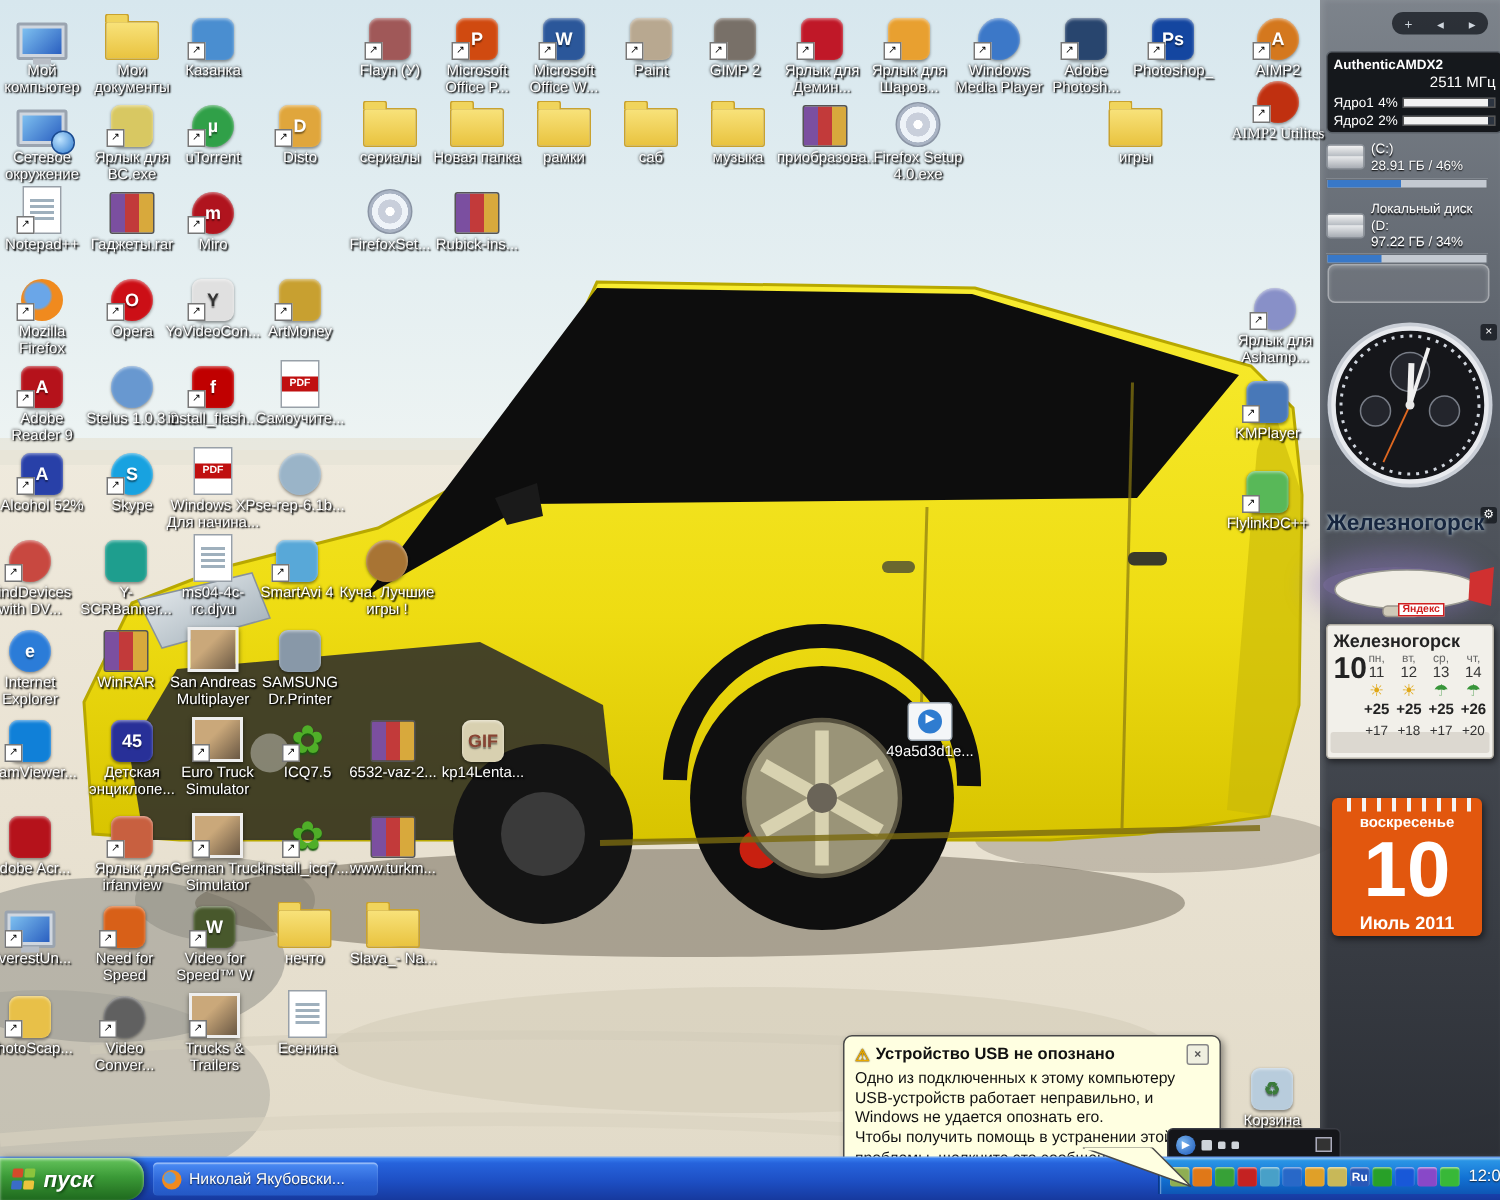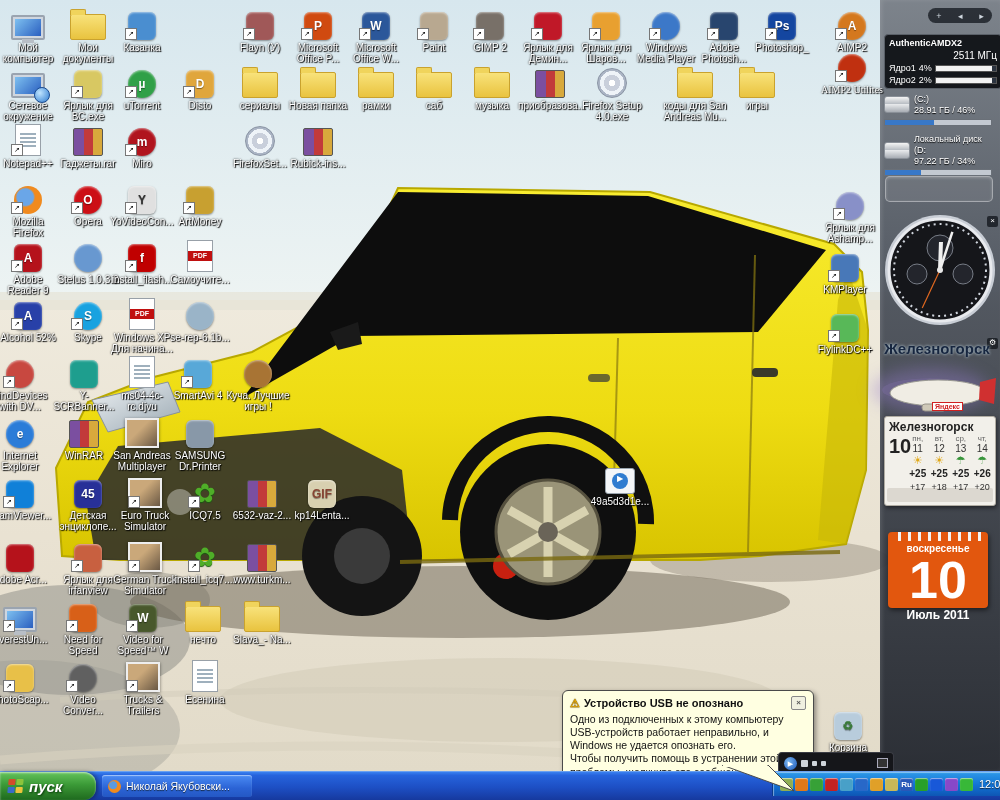--- a/index.html
+++ b/index.html
@@ -84,21 +84,21 @@
   .wtoday{position:absolute;left:4px;top:18px;font-size:20px;font-weight:bold}
   .wgrid{position:absolute;left:22px;top:17px;right:2px;display:flex}
   .wcol{flex:1;text-align:center}
   .wd{display:block;font-size:8px;color:#666}
   .wn{display:block;font-size:10px;color:#333}
   .wi{display:block;font-size:11px;height:14px}
   .wi-sun{color:#e0a818}.wi-rain{color:#38953a}
   .whi{display:block;font-size:10px;font-weight:bold}
   .wlo{display:block;font-size:9px;margin-top:3px;color:#333}
   .wstrip{position:absolute;left:2px;right:2px;bottom:3px;height:14px;background:#dcd8d0;border-radius:2px}
-  .calendar{position:absolute;left:8px;top:532px;width:100px;height:76px;background:#e2570e;
+  .calendar{position:absolute;left:8px;top:532px;width:100px;height:92px;background:#e2570e;
       border-radius:4px;box-shadow:1px 2px 5px rgba(0,0,0,.55);color:#fff;text-align:center}
   .spiral{height:9px;margin:0 6px;background:repeating-linear-gradient(90deg,transparent 0 4px,#f4f4f4 4px 7px,transparent 7px 10px)}
   .cwd{font-size:10px;font-weight:bold;margin-top:2px}
   .cday{font-size:52px;font-weight:bold;line-height:52px}
   .cmy{font-size:12px;font-weight:bold;margin-top:2px}
 
   
   .balloon{position:absolute;left:562px;top:690px;width:236px;background:#ffffe1;border:1px solid #4a4a4a;
       border-radius:6px;z-index:5;box-shadow:2px 2px 5px rgba(0,0,0,.4);padding:5px 7px 6px}
   .btitle{display:flex;align-items:center;gap:4px;font-size:11px;font-weight:bold;color:#111}
@@ -508,26 +508,20 @@
           <div class="ig-glyph g-rar"></div>
         </div>
     <div class="il">приобразова...</div>
   </div>
       <div class="dicon" style="left: 580px; top: 64px;">
     <div class="ig">
           <div class="ig-glyph g-disc"></div>
         </div>
     <div class="il">Firefox Setup 4.0.exe</div>
   </div>
-      <div class="dicon" style="left: 663px; top: 64px;">
-    <div class="ig">
-          <div class="ig-glyph g-folder"></div>
-        </div>
-    <div class="il">коды для San Andreas Mu...</div>
-  </div>
       <div class="dicon" style="left: 725px; top: 64px;">
     <div class="ig">
           <div class="ig-glyph g-folder"></div>
         </div>
     <div class="il">игры</div>
   </div>
       <div class="dicon" style="left: 820px; top: 48px; font-family: Liberation Serif, serif;">
     <div class="ig">
           <div class="ig-glyph g-circ" style="background: rgb(192, 48, 16);"></div>
           <span class="sc">↗</span>

